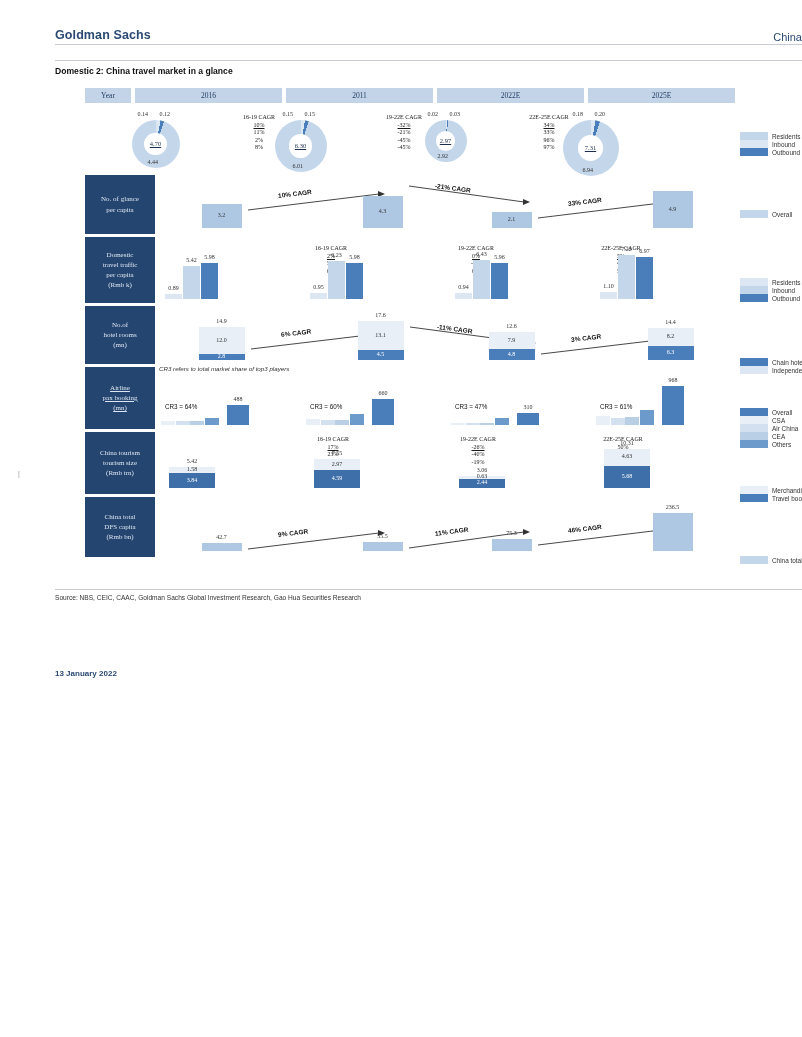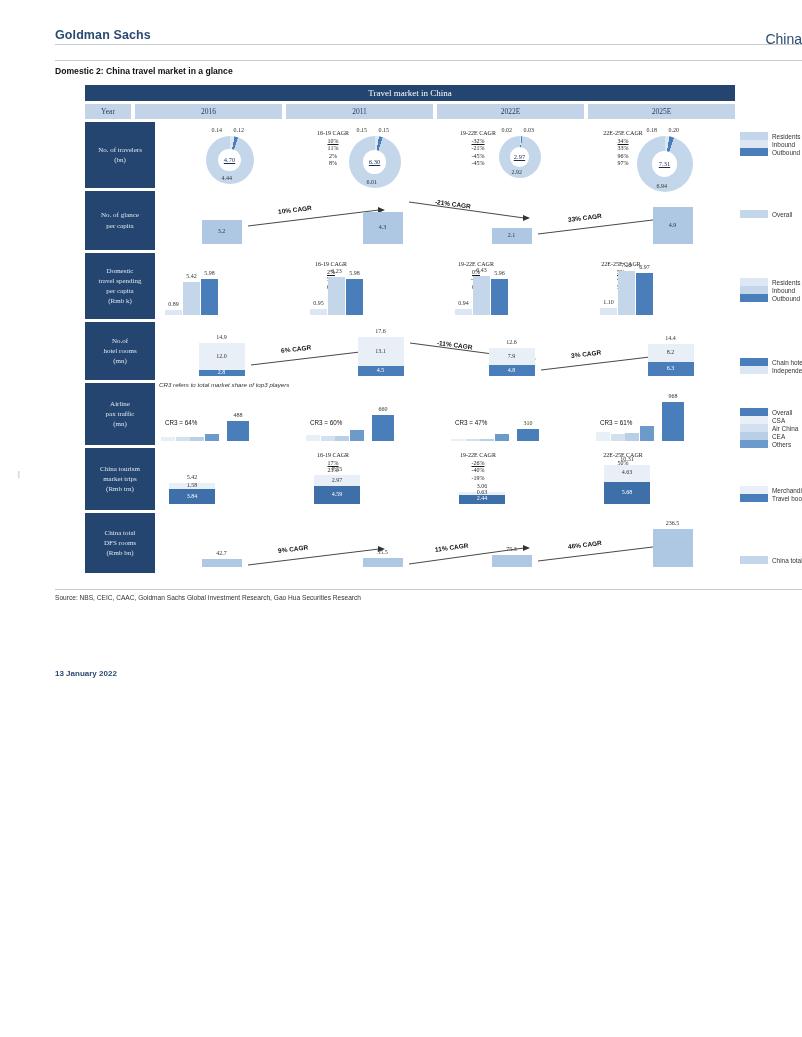--- a/index.html
+++ b/index.html
@@ -10,21 +10,21 @@
     font-family: "Liberation Sans", sans-serif;
     color: #222;
     position: relative;
     overflow: hidden;
   }
   .page { position:relative; width:802px; height:1037px; }
 
   
   .hdr { position:absolute; left:55px; top:12px; width:747px; height:22px;margin-top:16px; }
   .hdr-brand { position:absolute; left:0; top:0; font-size:12.5px; color:#2b4a73; font-weight:600; letter-spacing:.1px; }
-  .hdr-right { position:absolute; right:0; top:3px; font-size:14px; color:#2b4a73; }
+  .hdr-right { position:absolute; right:0; top:3px; font-size:11px; color:#2b4a73; }
   .rule { position:absolute; left:55px; width:747px; height:1px; background:#c8ccd2; }
   .rule1 { top:44px; }
   .rule2 { top:60px; }
 
   .exhibit-title { position:absolute; left:55px; top:66px; font-size:8.6px; font-weight:bold; color:#111; }
 
   
   .tbl { position:absolute; left:85px; top:85px; width:650px; }
   .tbl-banner {
     height:16px; background:#24456f; color:#ffffff;
@@ -106,36 +106,29 @@
     <div class="hdr-brand">Goldman Sachs</div>
     <div class="hdr-right">China</div>
   </div>
   <div class="rule rule1"></div>
   <div class="rule rule2"></div>
 
   <div class="exhibit-title">Domestic 2: China travel market in a glance</div>
   <div class="tick">|</div>
 
   <div class="tbl">
-    <div class="tbl-banner">Travel market in China</div>
     <div class="year-row">
       <div class="year-cell lbl">Year</div>
       <div class="year-cell yr">2016</div>
       <div class="year-cell yr">2011</div>
       <div class="year-cell yr">2022E</div>
       <div class="year-cell yr">2025E</div>
     </div>
     <div id="rows-host">
         <div class="row" style="height: 66px;">
-          <div class="row-label">
-            <div style="width: 100%;">
-              <div>No. of travelers</div>
-              <div>(bn)</div>
-            </div>
-          </div>
           <div class="row-body">
             <div class="donut" style="left: 46.5px; top: 14px; width: 48px; height: 48px; background: conic-gradient(rgb(220, 231, 243) 0deg, rgb(220, 231, 243) 10.7234deg, rgb(74, 126, 187) 10.7234deg, rgb(74, 126, 187) 19.9149deg, rgb(195, 214, 234) 19.9149deg, rgb(195, 214, 234) 360deg);"></div>
             <div class="donut-hole" style="left: 59.46px; top: 26.96px; width: 22.08px; height: 22.08px;">
               <div class="donut-center">4.70</div>
             </div>
             <div class="donut-lbl" style="left: 52.5px; top: 5px;">0.14</div>
             <div class="donut-lbl" style="left: 74.5px; top: 5px;">0.12</div>
             <div class="donut-lbl" style="left: 62.5px; top: 53px;">4.44</div>
             <div class="donut" style="left: 189.5px; top: 14px; width: 52px; height: 52px; background: conic-gradient(rgb(220, 231, 243) 0deg, rgb(220, 231, 243) 8.55784deg, rgb(74, 126, 187) 8.55784deg, rgb(74, 126, 187) 17.1157deg, rgb(195, 214, 234) 17.1157deg, rgb(195, 214, 234) 360deg);"></div>
             <div class="donut-hole" style="left: 203.54px; top: 28.04px; width: 23.92px; height: 23.92px;">
@@ -211,21 +204,21 @@
             </svg>
             <div class="arrow-lbl" style="left: 408.64px; top: 25.1429px; transform: rotate(-6.6613deg); transform-origin: left center;">33% CAGR</div>
             <div class="bar c-pale" style="left: 493.5px; top: 16px; width: 40px; height: 37px; bottom: auto;"></div>
             <div class="bar-lbl" style="left: 493.5px; top: 30.5px; width: 40px;">4.9</div>
           </div>
         </div>
         <div class="row" style="height: 66px;">
           <div class="row-label">
             <div style="width: 100%;">
               <div>Domestic</div>
-              <div>travel spending</div>
+              <div>travel traffic</div>
               <div>per capita</div>
               <div>(Rmb k)</div>
             </div>
           </div>
           <div class="row-body">
             <div class="bar c-inb" style="left: 6px; top: 56.6356px; width: 17px; height: 5.36438px; bottom: auto;"></div>
             <div class="bar-lbl" style="left: 2px; top: 47.6356px; width: 25px;">0.89</div>
             <div class="bar c-res" style="left: 24px; top: 29.3315px; width: 17px; height: 32.6685px; bottom: auto;"></div>
             <div class="bar-lbl" style="left: 20px; top: 20.3315px; width: 25px;">5.42</div>
             <div class="bar c-dk" style="left: 42px; top: 25.9562px; width: 17px; height: 36.0438px; bottom: auto;"></div>
@@ -309,23 +302,23 @@
             <div class="arrow-lbl" style="left: 412.3px; top: 29.9263px; transform: rotate(-6.5198deg); transform-origin: left center;">3% CAGR</div>
             <div class="bar c-dk" style="left: 488.5px; top: 40.0737px; width: 46px; height: 13.9263px; bottom: auto;"></div>
             <div class="bar c-lt" style="left: 488.5px; top: 21.9474px; width: 46px; height: 18.1263px; bottom: auto;"></div>
             <div class="bar-lbl" style="left: 488.5px; top: 12.9474px; width: 46px;">14.4</div>
             <div class="bar-lbl" style="left: 488.5px; top: 27.0105px; width: 46px;">8.2</div>
             <div class="bar-lbl inv" style="left: 488.5px; top: 43.0368px; width: 46px;">6.3</div>
           </div>
         </div>
         <div class="row" style="height: 62px;">
           <div class="row-label">
-            <div style="width: 100%;">
+            <div style="width: 100%; text-decoration: underline;">
               <div>Airline</div>
-              <div>pax traffic</div>
+              <div>pax booking</div>
               <div>(mn)</div>
             </div>
           </div>
           <div class="row-body">
             <div class="note" style="left: 0px; top: -2px;">CR3 refers to total market share of top3 players</div>
             <div class="bar c-lt" style="left: 2px; top: 53.52px; width: 14px; height: 4.48px; bottom: auto;"></div>
             <div class="bar c-md" style="left: 16.5px; top: 54.16px; width: 14px; height: 3.84px; bottom: auto; background: rgb(210, 224, 239);"></div>
             <div class="bar c-md" style="left: 31px; top: 53.84px; width: 14px; height: 4.16px; bottom: auto; background: rgb(185, 207, 230);"></div>
             <div class="bar c-dk" style="left: 45.5px; top: 50.96px; width: 14px; height: 7.04px; bottom: auto; background: rgb(108, 154, 203);"></div>
             <div class="bar c-dk" style="left: 68px; top: 38.48px; width: 22px; height: 19.52px; bottom: auto;"></div>
@@ -351,21 +344,21 @@
             <div class="bar c-dk" style="left: 480.5px; top: 42.88px; width: 14px; height: 15.12px; bottom: auto; background: rgb(108, 154, 203);"></div>
             <div class="bar c-dk" style="left: 503px; top: 19.28px; width: 22px; height: 38.72px; bottom: auto;"></div>
             <div class="bar-lbl" style="left: 497px; top: 10.28px; width: 34px;">968</div>
             <div class="arrow-lbl" style="left: 441px; top: 36px; font-weight: normal; font-size: 6.3px;">CR3 = 61%</div>
           </div>
         </div>
         <div class="row" style="height: 62px;">
           <div class="row-label">
             <div style="width: 100%;">
               <div>China tourism</div>
-              <div>market trips</div>
+              <div>tourism size</div>
               <div>(Rmb trn)</div>
             </div>
           </div>
           <div class="row-body">
             <div class="bar c-dk2" style="left: 10px; top: 41.3382px; width: 46px; height: 14.6618px; bottom: auto;"></div>
             <div class="bar c-lt" style="left: 10px; top: 35.3055px; width: 46px; height: 6.03273px; bottom: auto;"></div>
             <div class="bar-lbl" style="left: 10px; top: 26.3055px; width: 46px;">5.42</div>
             <div class="bar-lbl" style="left: 10px; top: 34.3218px; width: 46px;">1.58</div>
             <div class="bar-lbl inv" style="left: 10px; top: 44.6691px; width: 46px;">3.84</div>
             <div class="cagr" style="left: 139px; top: 4px; width: 70px;">
@@ -400,21 +393,21 @@
             <div class="bar c-lt" style="left: 445px; top: 16.6345px; width: 46px; height: 17.6782px; bottom: auto;"></div>
             <div class="bar-lbl" style="left: 445px; top: 7.63455px; width: 46px;">10.31</div>
             <div class="bar-lbl" style="left: 445px; top: 21.4736px; width: 46px;">4.63</div>
             <div class="bar-lbl inv" style="left: 445px; top: 41.1564px; width: 46px;">5.68</div>
           </div>
         </div>
         <div class="row" style="height: 60px;">
           <div class="row-label">
             <div style="width: 100%;">
               <div>China total</div>
-              <div>DFS rooms</div>
+              <div>DFS capita</div>
               <div>(Rmb bn)</div>
             </div>
           </div>
           <div class="row-body">
             <div class="bar c-pale" style="left: 42.5px; top: 46px; width: 40px; height: 8px; bottom: auto;"></div>
             <div class="bar-lbl" style="left: 42.5px; top: 37px; width: 40px;">42.7</div>
             <svg width="137" height="26" style="position: absolute; left: 88.5px; top: 32px;">
               <line x1="0" y1="20" x2="131" y2="4" stroke="#333" stroke-width="0.9"></line>
               <polygon points="130,1 137,4 130,7" fill="#333"></polygon>
             </svg>

